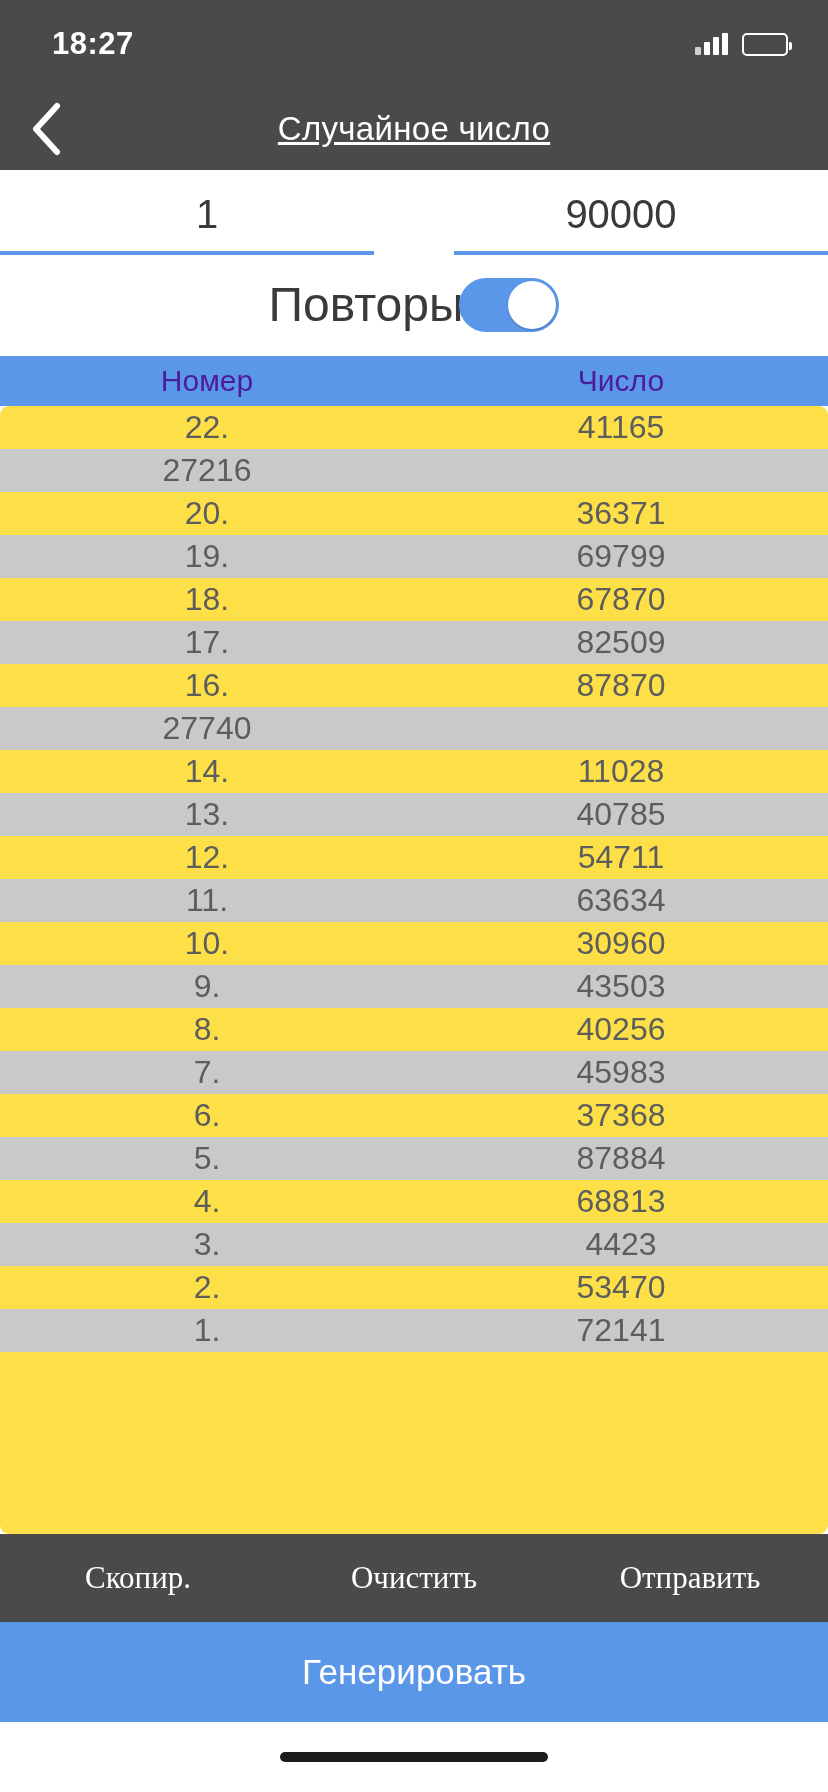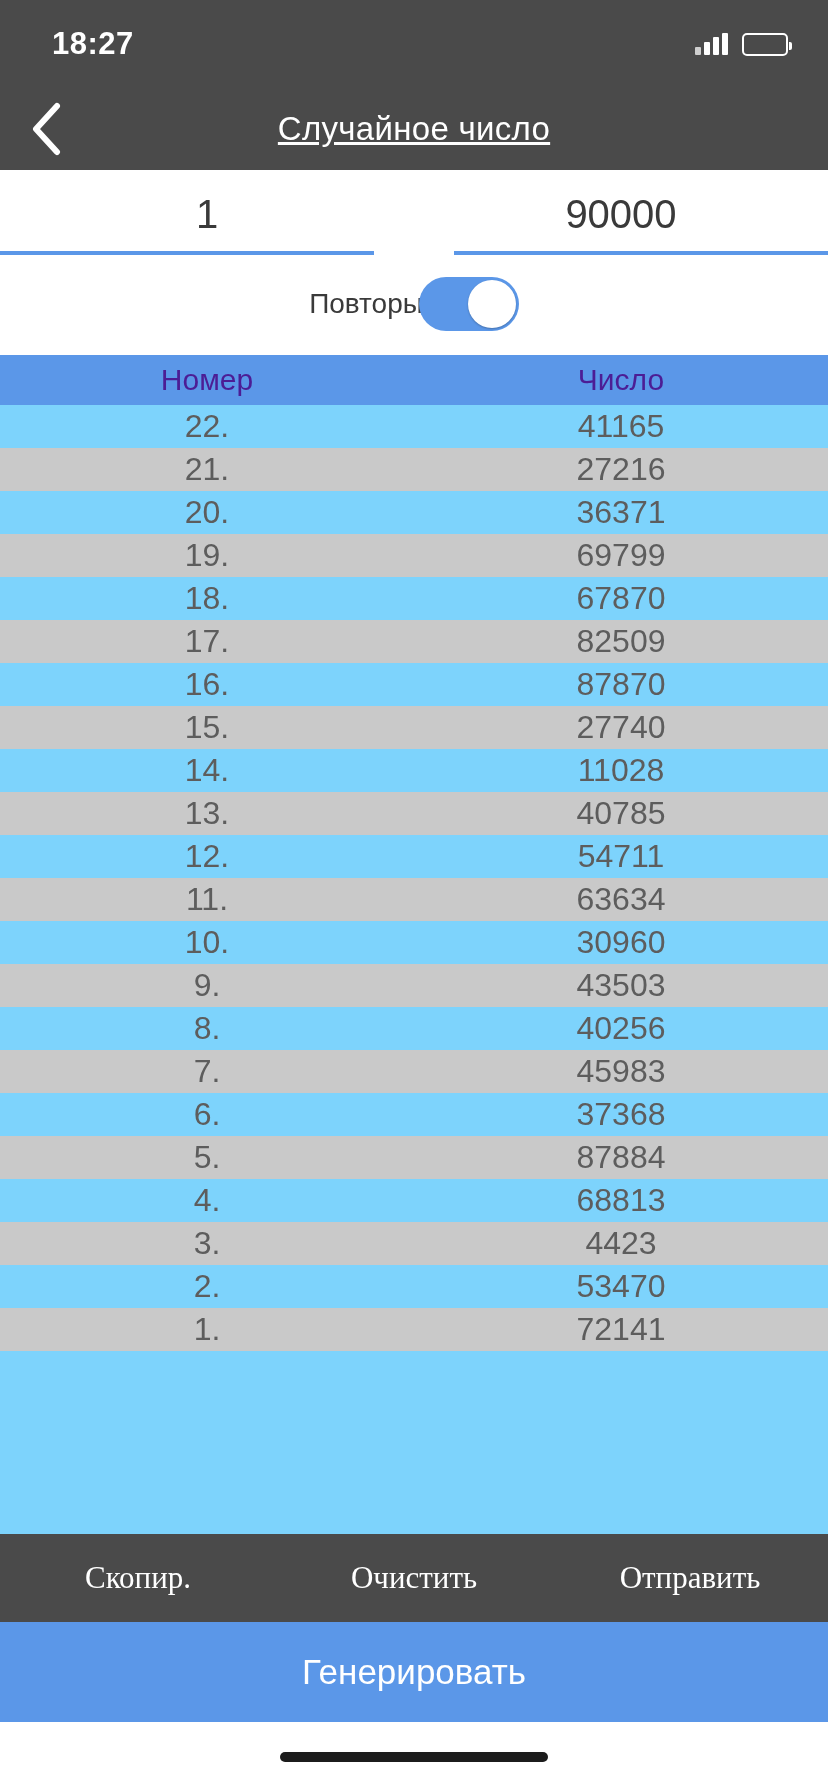--- a/index.html
+++ b/index.html
@@ -149,21 +149,21 @@
   .toggle-row {
     display: flex;
     align-items: center;
     justify-content: center;
     gap: 0px;
     padding: 22px 0 24px 0;
     background: #ffffff;
     flex: 0 0 auto;
   }
   .toggle-label {
-    font-size: 28px;
+    font-size: 48px;
     color: #3a3a3a;
     font-weight: 500;
     margin-right: -4px;
   }
   .switch {
     width: 100px;
     height: 54px;
     border-radius: 27px;
     background: #5b97e8;
     position: relative;
@@ -191,21 +191,22 @@
   }
   .table-head div {
     width: 50%;
     text-align: center;
     color: #4c1d95;
     font-size: 30px;
   }
   .table-body {
     flex: 1 1 auto;
     overflow: hidden;
-    background: #7dd3fc;
+    background: #fde047;
+    border-radius: 9px;
   }
   .row {
     display: flex;
     height: 43px;
     align-items: center;
   }
   .row.alt { background: #c9c9c9; }
   .row .c {
     width: 50%;
     text-align: center;
@@ -308,21 +309,20 @@
     <div>Номер</div>
     <div>Число</div>
   </div>
 
   <div class="table-body" id="table-body">
       <div class="row">
         <div class="c">22.</div>
         <div class="c">41165</div>
       </div>
       <div class="row alt">
-        <div class="c">21.</div>
         <div class="c">27216</div>
       </div>
       <div class="row">
         <div class="c">20.</div>
         <div class="c">36371</div>
       </div>
       <div class="row alt">
         <div class="c">19.</div>
         <div class="c">69799</div>
       </div>
@@ -332,21 +332,20 @@
       </div>
       <div class="row alt">
         <div class="c">17.</div>
         <div class="c">82509</div>
       </div>
       <div class="row">
         <div class="c">16.</div>
         <div class="c">87870</div>
       </div>
       <div class="row alt">
-        <div class="c">15.</div>
         <div class="c">27740</div>
       </div>
       <div class="row">
         <div class="c">14.</div>
         <div class="c">11028</div>
       </div>
       <div class="row alt">
         <div class="c">13.</div>
         <div class="c">40785</div>
       </div>

